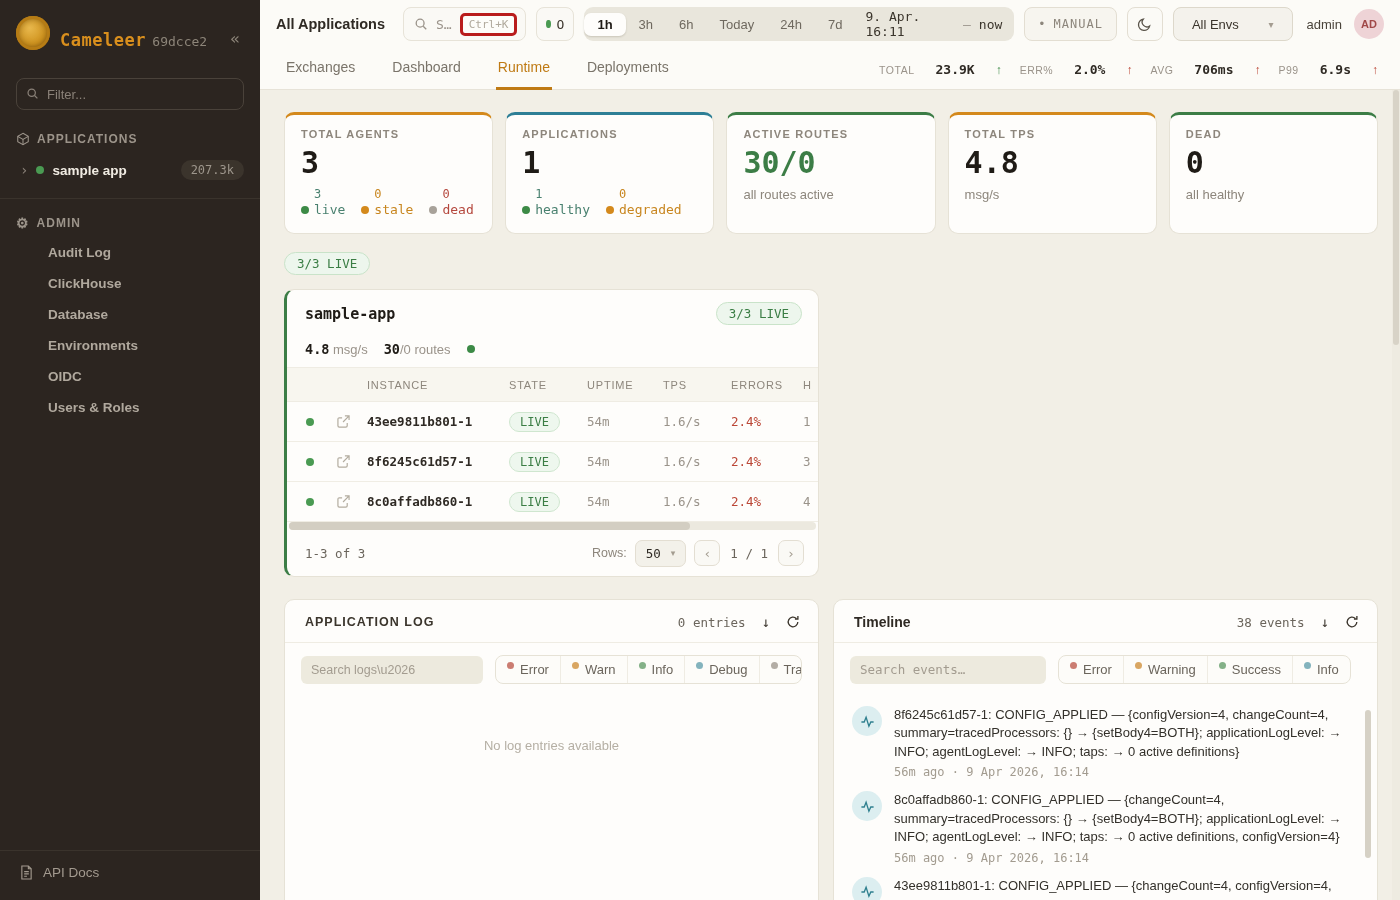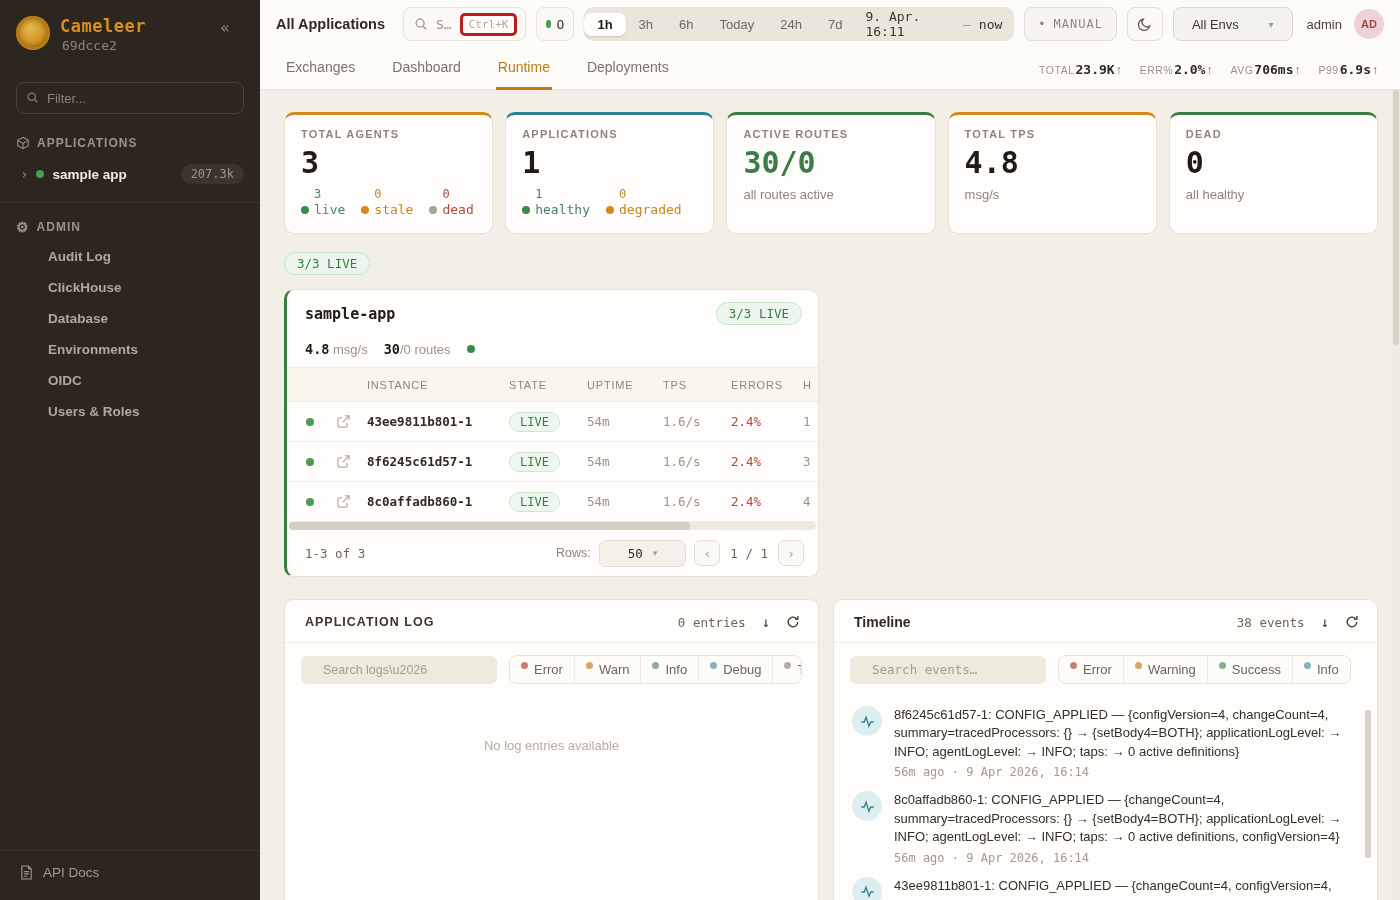--- a/index.html
+++ b/index.html
@@ -4,21 +4,21 @@
 <style>
   * { box-sizing: border-box; }
   html,body { margin:0; padding:0; width:1400px; height:900px; overflow:hidden;
     font-family:"Liberation Sans", sans-serif; }
   .mono { font-family:"DejaVu Sans Mono", monospace; }
   #app { width:1400px; height:900px; display:flex; background:#f2efe6; position:relative; }
 
   
   .sidebar { width:260px; flex:0 0 260px; background:#2c2520; color:#b0a89d;
     display:flex; flex-direction:column; position:relative; }
-  .sb-head { display:flex; align-items:flex-start; gap:10px; padding:16px 24px 14px 16px; }
+  .sb-head { display:flex; align-items:flex-end; gap:10px; padding:16px 14px 14px 16px; }
   .logo-circle { width:34px; height:34px; border-radius:50%; flex:0 0 34px;
     background:radial-gradient(circle at 40% 35%, #e8b84d 0%, #d0941f 55%, #8a5c10 100%);
     box-shadow:inset 0 0 0 3px #b67c15, inset 0 0 8px #5f3e08; }
   .logo-text { color:#d98f1d; font-weight:bold; font-size:17px; letter-spacing:.5px; }
   .logo-ver { color:#8d8579; font-size:13px; margin-left:2px; }
   .collapse { margin-left:auto; color:#8d8579; font-size:16px; cursor:pointer; padding:2px 6px; }
   .filter-wrap { margin:14px 16px 6px; position:relative; }
   .filter-wrap svg { position:absolute; left:10px; top:9px; color:#8a8178; }
   .filter-input { width:100%; height:32px; background:transparent; border:1px solid #4a423a;
     border-radius:8px; color:#d8d2c8; font-size:13px; padding:0 10px 0 30px; outline:none; }
@@ -78,21 +78,21 @@
   .avatar { width:30px; height:30px; border-radius:50%; background:#eed3d6; color:#a04848;
     font-size:11px; font-weight:bold; display:flex; align-items:center; justify-content:center;
     cursor:pointer; flex:0 0 30px; }
 
   .tabsrow { height:42px; flex:0 0 42px; background:#fcfbf7; border-bottom:1px solid #e7e3d8;
     display:flex; align-items:flex-end; padding:0 22px 0 24px; }
   .tab { font-size:14px; color:#7a746a; padding:0 2px 12px; margin-right:33px; cursor:pointer;
     border-bottom:3px solid transparent; margin-bottom:-1px; }
   .tab.active { color:#bf7a14; border-bottom-color:#bf7a14; }
   .hstats { margin-left:auto; display:flex; align-items:center; gap:18px; padding-bottom:12px; }
-  .hstat { display:flex; align-items:baseline; gap:1px; white-space:nowrap; }
+  .hstat { display:flex; align-items:baseline; gap:21px; white-space:nowrap; }
   .hstat .lbl { font-size:10.5px; color:#9a938a; letter-spacing:.5px; }
   .hstat .val { font-size:13px; font-weight:bold; color:#2f2a24; }
   .arrow-up-green { color:#3c8a46; font-size:12px; }
   .arrow-up-red { color:#bb4636; font-size:12px; }
 
   .content { flex:1; padding:22px 22px 0 24px; overflow:hidden; position:relative; }
 
   
   .cards { display:flex; gap:12px; margin-bottom:18px; }
   .card { flex:1; background:#fefdfb; border:1px solid #e6e2d6; border-top:3px solid #d4891c;
@@ -140,21 +140,21 @@
   .v-gray { font-size:12.5px; color:#9a938a; }
   .v-red { font-size:12.5px; color:#bb4636; }
   .hscroll { height:8px; background:#ece9df; margin:0 2px; border-radius:4px; position:relative; }
   .hscroll .thumb { position:absolute; left:0; top:0; height:8px; width:76%;
     background:#d3cec2; border-radius:4px; cursor:grab; }
   .ap-foot { display:flex; align-items:center; padding:0 14px 0 18px; height:46px; }
   .ap-range { font-size:12.5px; color:#6b655c; }
   .ap-foot-right { margin-left:auto; display:flex; align-items:center; gap:8px; }
   .rows-label { font-size:12.5px; color:#8d867c; }
   .rows-select { display:flex; align-items:center; gap:10px; border:1px solid #e3ded2;
-    background:#f3f1ea; border-radius:7px; padding:5px 28px; font-size:12.5px; color:#2f2a24;
+    background:#f3f1ea; border-radius:7px; padding:5px 10px; font-size:12.5px; color:#2f2a24;
     cursor:pointer; }
   .rows-select .caret { color:#a39c90; font-size:9px; }
   .pg-btn { width:26px; height:26px; border:1px solid #e3ded2; background:#faf9f5;
     border-radius:7px; display:flex; align-items:center; justify-content:center;
     color:#a39c90; font-size:13px; cursor:pointer; }
   .pg-ind { font-size:12.5px; color:#6b655c; padding:0 2px; }
 
   
   .bottom { display:flex; gap:14px; }
   .panel { background:#fefdfb; border:1px solid #e6e2d6; border-radius:10px; overflow:hidden;
@@ -163,21 +163,21 @@
   .panel-timeline { flex:1; position:relative; }
   .p-head { display:flex; align-items:center; padding:14px 18px 12px 20px;
     border-bottom:1px solid #efece3; }
   .p-title-caps { font-size:12.5px; font-weight:bold; letter-spacing:1px; color:#3b352c; }
   .p-title { font-size:14px; font-weight:bold; color:#2f2a24; }
   .p-head-right { margin-left:auto; display:flex; align-items:center; gap:16px; }
   .p-count { font-size:12.5px; color:#6b655c; }
   .p-icon { color:#3b352c; cursor:pointer; display:flex; align-items:center; font-size:14px; }
   .p-toolbar { display:flex; align-items:center; gap:12px; padding:12px 16px; }
   .p-search { width:196px; height:28px; background:#edeade; border:none; border-radius:6px;
-    padding:0 22px; font-size:12.5px; color:#0f766e; outline:none; }
+    padding:0 10px; font-size:12.5px; color:#0f766e; outline:none; }
   .p-search::placeholder { color:#a39c90; }
   .fgroup { display:flex; border:1px solid #e6e2d6; border-radius:8px; overflow:hidden;
     background:#fdfcf9; }
   .fbtn { display:flex; align-items:flex-start; gap:6px; padding:6px 11px; font-size:13px;
     color:#6b655c; cursor:pointer; border-left:1px solid #efece3; white-space:nowrap; }
   .fbtn:first-child { border-left:none; }
   .fdot { width:7px; height:7px; border-radius:50%; }
   .fd-error{background:#cb7d72;} .fd-warn{background:#d9a662;} .fd-info{background:#84b188;}
   .fd-debug{background:#83b3bd;} .fd-trace{background:#b3ada5;} .fd-success{background:#84b188;}
   .log-empty { text-align:center; color:#b5afa4; font-size:13px; padding-top:42px; }

